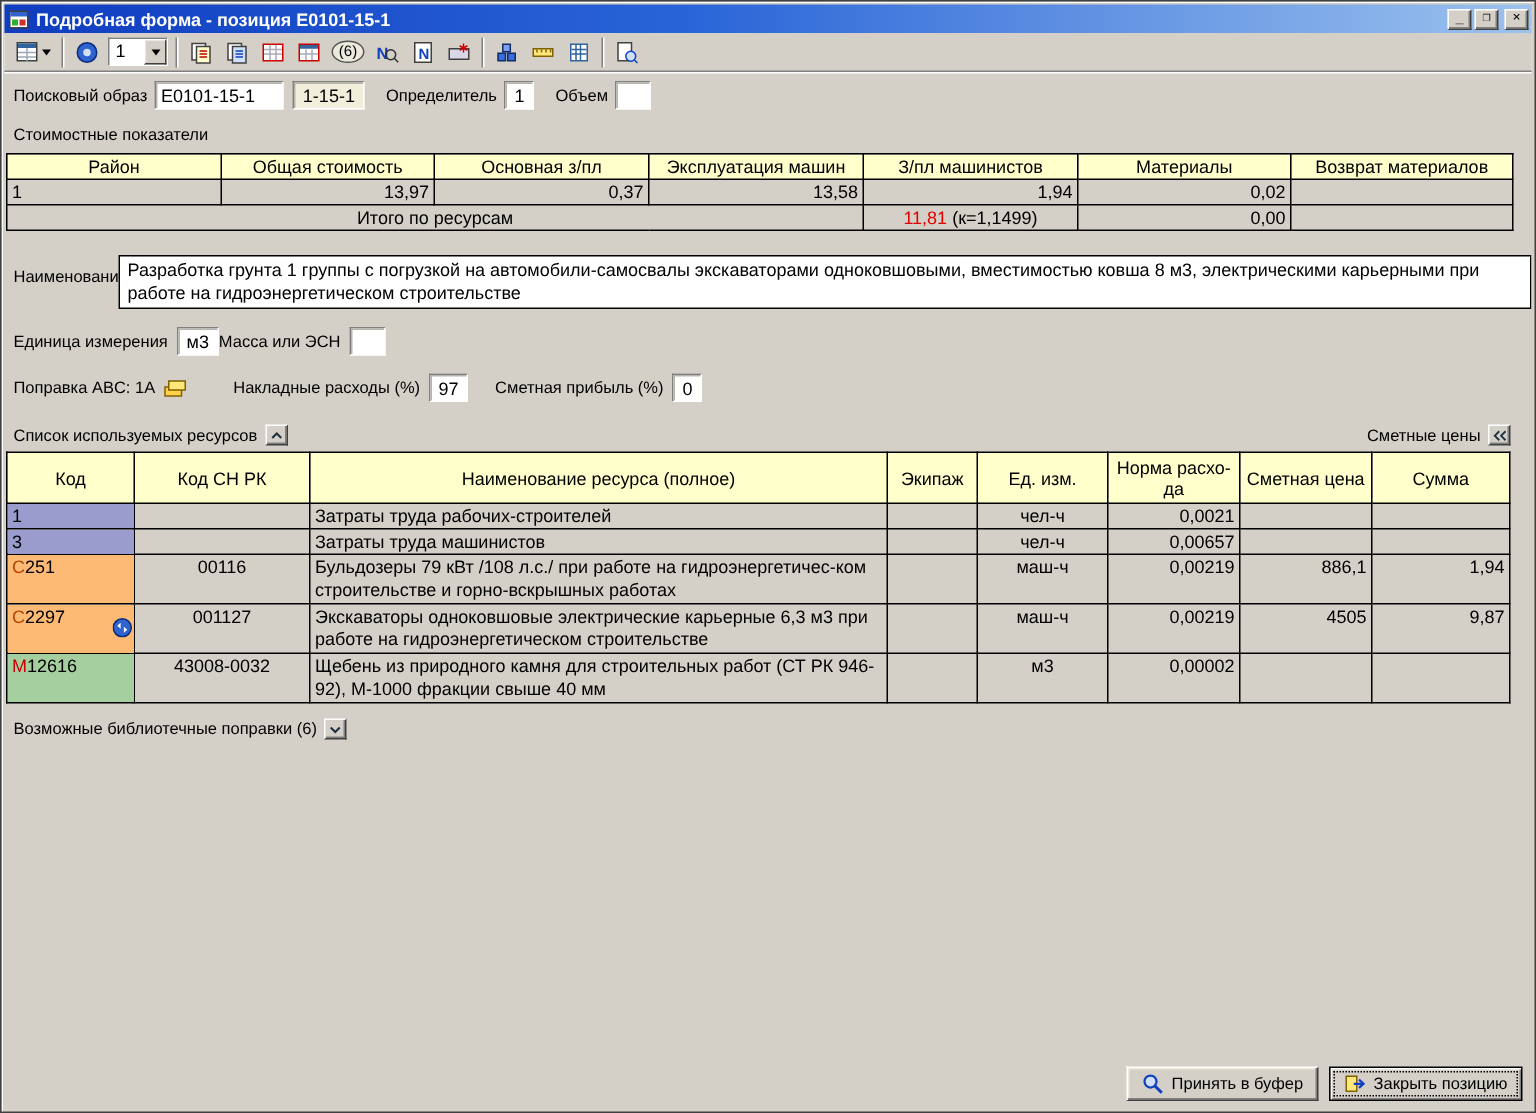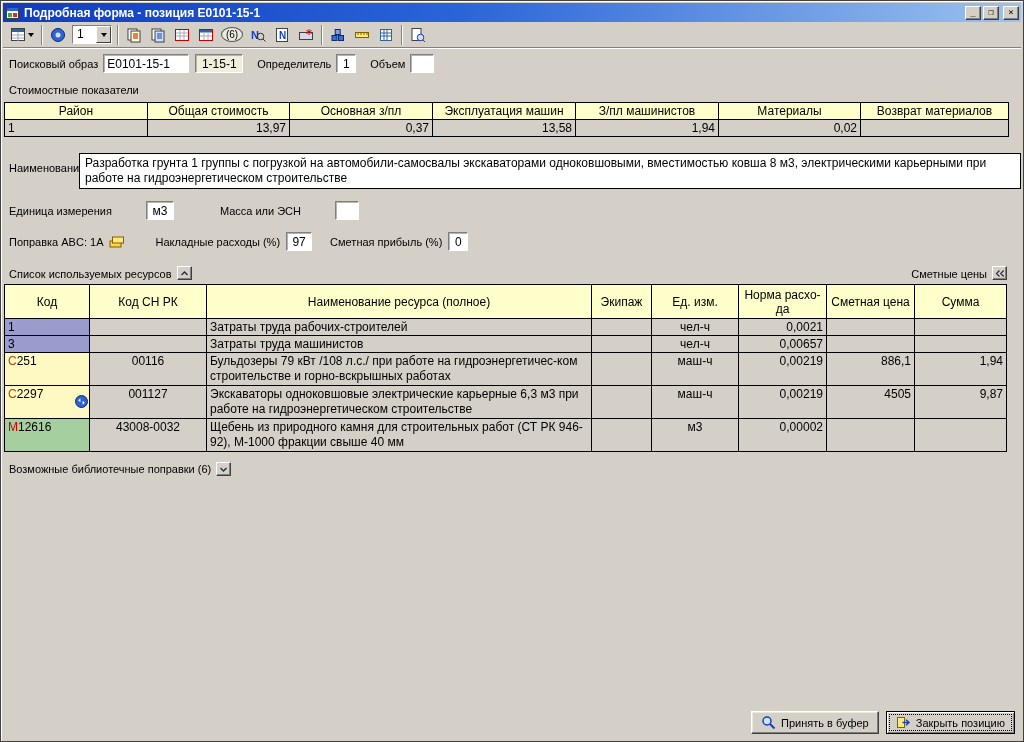--- a/index.html
+++ b/index.html
@@ -51,35 +51,35 @@
   .cost-table{margin:6px 0 16px 1px;width:1002px;}
   .cost-table td{height:17px;white-space:nowrap;}
   .total-row td{background:#d4d0c8;}
   .red{color:#e00000;}
 
   .name-row{display:flex;margin:12px 0 0 6px;}
   .name-row .lbl{width:70px;padding-top:9px;}
   .name-box{width:1016px;min-height:35px;background:#fff;border:1px solid #000;
     padding:2px 5px;font-size:12px;line-height:15px;}
 
-  .unit-row{display:flex;align-items:center;margin:12px 0 0 6px;gap:28px;}
+  .unit-row{display:flex;align-items:center;margin:12px 0 0 6px;}
   .corr-row{display:flex;align-items:center;margin:12px 0 0 6px;}
 
   .res-head-row{display:flex;align-items:flex-end;margin:15px 14px 0 6px;}
   .mini-btn{width:15px;height:14px;margin-left:5px;background:#d4d0c8;border:1px solid;
     border-color:#fff #404040 #404040 #fff;box-shadow:inset -1px -1px 0 #808080;
     display:inline-flex;align-items:center;justify-content:center;padding:0;cursor:pointer;}
 
   .res-table{margin:4px 0 0 1px;width:1002px;}
   .res-table .hdr td{height:34px;padding:0 2px;}
   .r16 td{height:17px;vertical-align:middle;}
   .r32 td{height:33px;vertical-align:top;line-height:15px;padding-top:1px;}
   .code-cell{position:relative;}
   .code-labor{background:#9a9ccd;}
-  .code-mach{background:#fef9c3;}
+  .code-mach{background:#fdba74;}
   .code-mat{background:#a6cfa0;}
   .pfx-c{color:#b34700;}
   .pfx-m{color:#cc0000;}
   .code-badge{position:absolute;right:1px;top:9px;line-height:0;}
 
   .lib-row{display:flex;align-items:center;margin:10px 0 0 6px;}
 
   .bottom-bar{position:absolute;right:6px;bottom:5px;display:flex;gap:7px;}
   .btn{height:23px;display:inline-flex;align-items:center;gap:5px;padding:0 9px;background:#d4d0c8;
     border:1px solid;border-color:#fff #404040 #404040 #fff;
@@ -245,32 +245,38 @@
       </tr>
       <tr>
         <td>1</td>
         <td class="ar">13,97</td>
         <td class="ar">0,37</td>
         <td class="ar">13,58</td>
         <td class="ar">1,94</td>
         <td class="ar">0,02</td>
         <td class="ar"></td>
       </tr>
+      <tr class="total-row">
+        <td colspan="4" class="ac">Итого по ресурсам</td>
+        <td class="ac"><span class="red">11,81</span> <span>(к=1,1499)</span></td>
+        <td class="ar">0,00</td>
+        <td></td>
+      </tr>
     </tbody>
       </table>
 
     <div class="name-row">
       <span class="lbl">Наименование</span>
       <div class="name-box">Разработка грунта 1 группы с погрузкой на автомобили-самосвалы экскаваторами одноковшовыми, вместимостью ковша 8 м3, электрическими карьерными при работе на гидроэнергетическом строительстве</div>
     </div>
 
     <div class="unit-row">
       <span class="lbl">Единица измерения</span>
       <span class="field center" style="width:28px;margin-left:6px;">м3</span>
-      <span class="lbl" style="margin-left:18px;">Масса или ЭСН</span>
+      <span class="lbl" style="">Масса или ЭСН</span>
       <span class="field center" style="width:24px;margin-left:6px;"></span>
     </div>
 
     <div class="corr-row">
       <span class="lbl">Поправка ABC: 1A</span>
       <span style="margin-left:6px;">
         <svg width="16" height="14">
             <rect x="1" y="6" width="11" height="6" fill="#ffd24a" stroke="#806000"></rect>
             <rect x="3.5" y="2" width="11" height="6" fill="#ffe87a" stroke="#806000"></rect>
           </svg>

